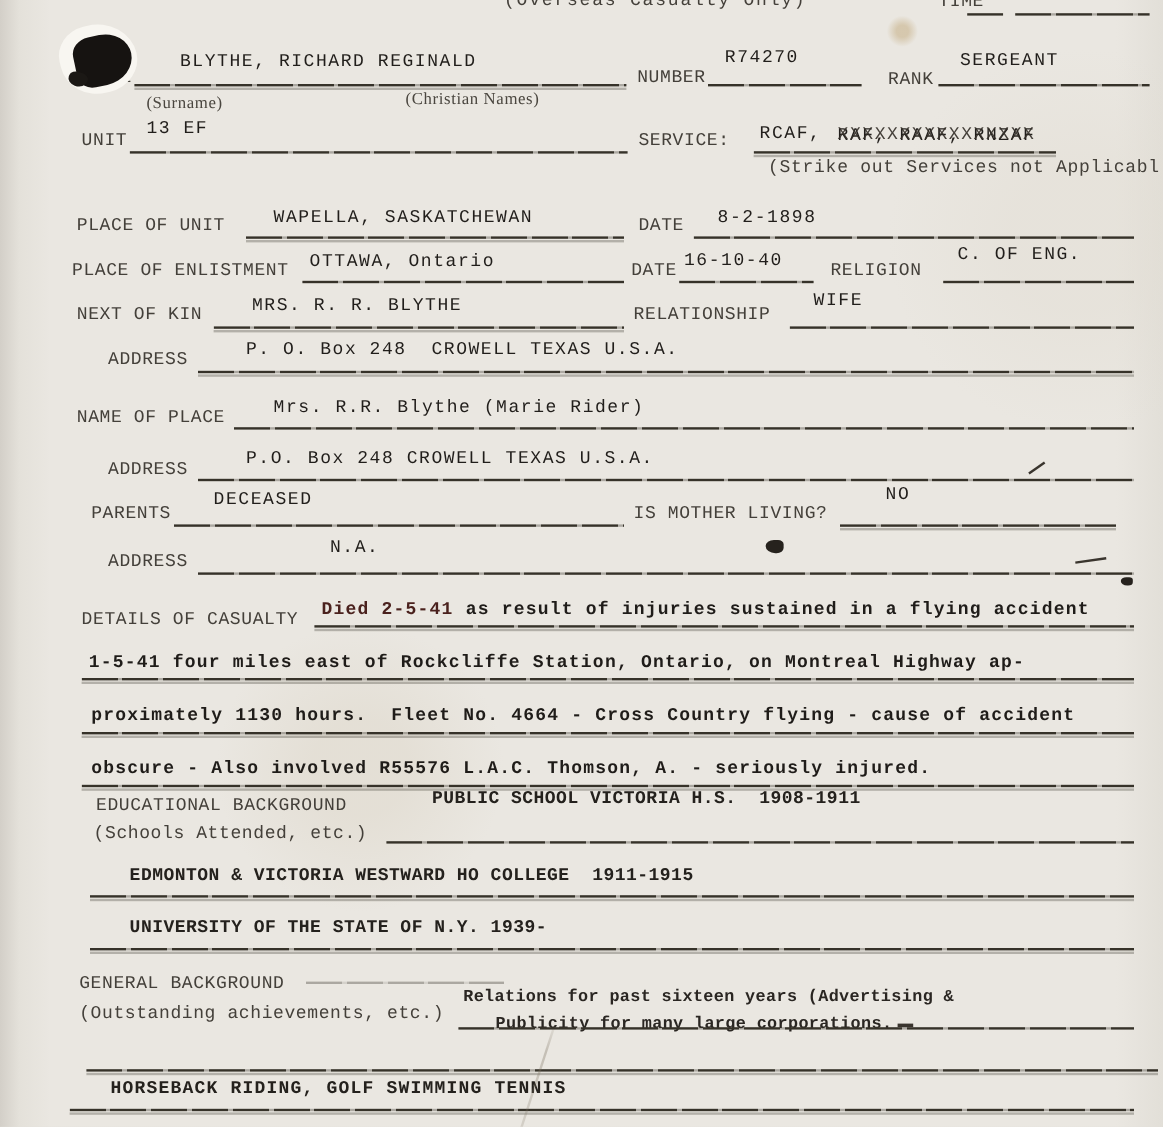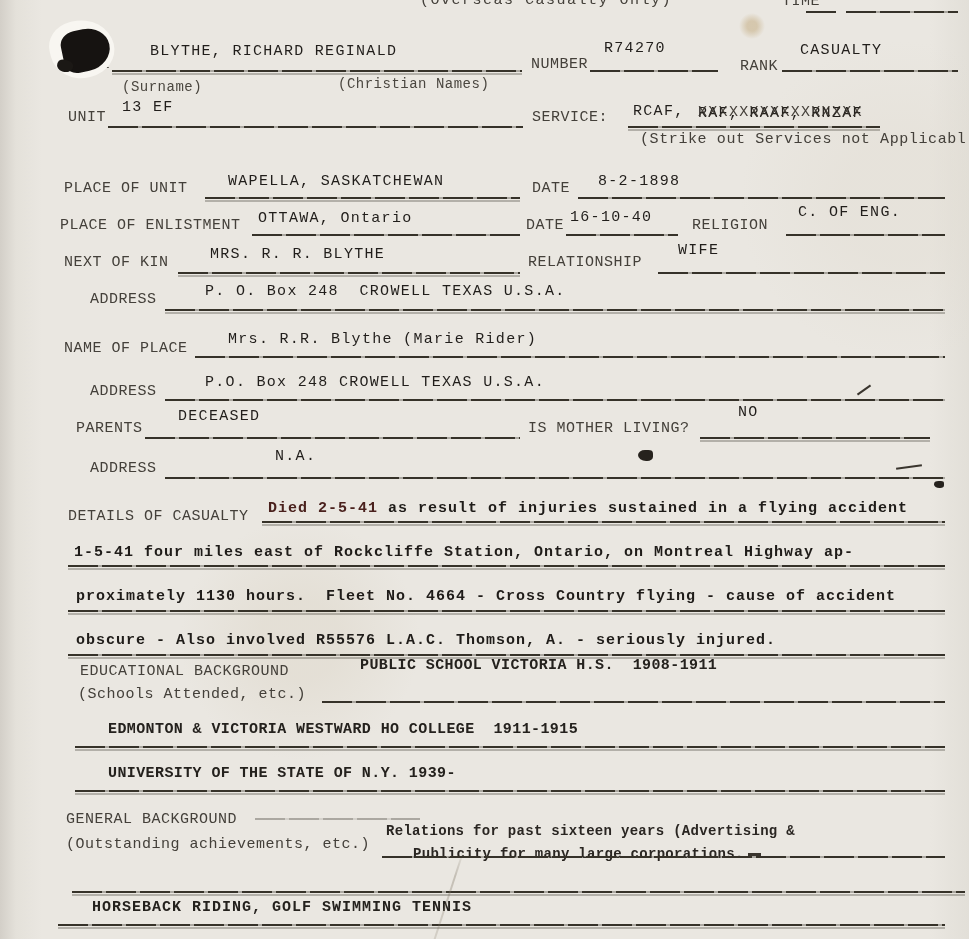--- a/index.html
+++ b/index.html
@@ -10,21 +10,21 @@
     background:
       radial-gradient(circle at 752px 26px, rgba(197,174,132,.55) 0 5px, rgba(197,174,132,0) 13px),
       radial-gradient(circle at 300px 640px, rgba(210,200,180,.25) 0 40px, rgba(210,200,180,0) 120px),
       radial-gradient(circle at 900px 200px, rgba(225,220,210,.4) 0 60px, rgba(225,220,210,0) 160px),
       linear-gradient(90deg, #d3cfc8 0px, #e4e1da 16px, #eae7e1 42px, #eae7e1 930px, #e2dfd8 969px),
       #eae7e1;
   }
   .t{position:absolute;white-space:pre;line-height:1;color:#403c36;font-size:15px;letter-spacing:.5px;}
   .lbl{color:#44403a;}
   .val{color:#211e1b;font-weight:normal;letter-spacing:1.3px;}
-  .cap{font-size:14px;color:#4a463f;letter-spacing:.5px;}
+  .cap{font-size:14px;color:#4a463f;letter-spacing:.5px;font-family:Liberation Serif, serif;}
   .body15{font-weight:bold;color:#1f1c19;letter-spacing:1px;}
   .edu{font-weight:bold;color:#24211d;letter-spacing:.4px;}
   .gen{font-weight:bold;color:#2a2622;font-size:14px;letter-spacing:.3px;}
   .maroon{color:#4a211d;}
   .rule{position:absolute;height:2px;
     background-image:repeating-linear-gradient(90deg,#363229 0px 30px,rgba(54,50,41,.35) 30px 34px);}
   .rule.dbl{box-shadow:0 3px 0 rgba(54,50,41,.30);}
   .rule.faint{opacity:.35;}
   .struckwrap{position:absolute;}
   .struckwrap .under{color:#2b2understand724;}
@@ -47,21 +47,21 @@
   <div class="t lbl" style="left:420px;top:-7px;letter-spacing:1.5px">(Overseas Casualty Only)</div>
   <div class="t lbl" style="left:782px;top:-6px">TIME</div>
   <i class="rule" style="left:806px;top:11px;width:30px"></i>
   <i class="rule" style="left:846px;top:11px;width:112px"></i>
 
   <div class="t lbl" style="left:72px;top:57px">NAME</div>
   <div class="t val" style="left:150px;top:44px">BLYTHE, RICHARD REGINALD</div>
   <div class="t lbl" style="left:531px;top:57px">NUMBER</div>
   <div class="t val" style="left:604px;top:41px">R74270</div>
   <div class="t lbl" style="left:740px;top:59px">RANK</div>
-  <div class="t val" style="left:800px;top:43px">CASUALTY</div>
+  <div class="t val" style="left:800px;top:43px">SERGEANT</div>
   <i class="rule dbl" style="left:112px;top:70px;width:410px"></i>
   <i class="rule" style="left:590px;top:70px;width:128px"></i>
   <i class="rule" style="left:782px;top:70px;width:176px"></i>
   <div class="t cap" style="left:122px;top:80px">(Surname)</div>
   <div class="t cap" style="left:338px;top:77px">(Christian Names)</div>
 
   <div class="tear-halo"></div>
   <div class="tear-ink"></div>
   <div class="tear-ink2"></div>
 

